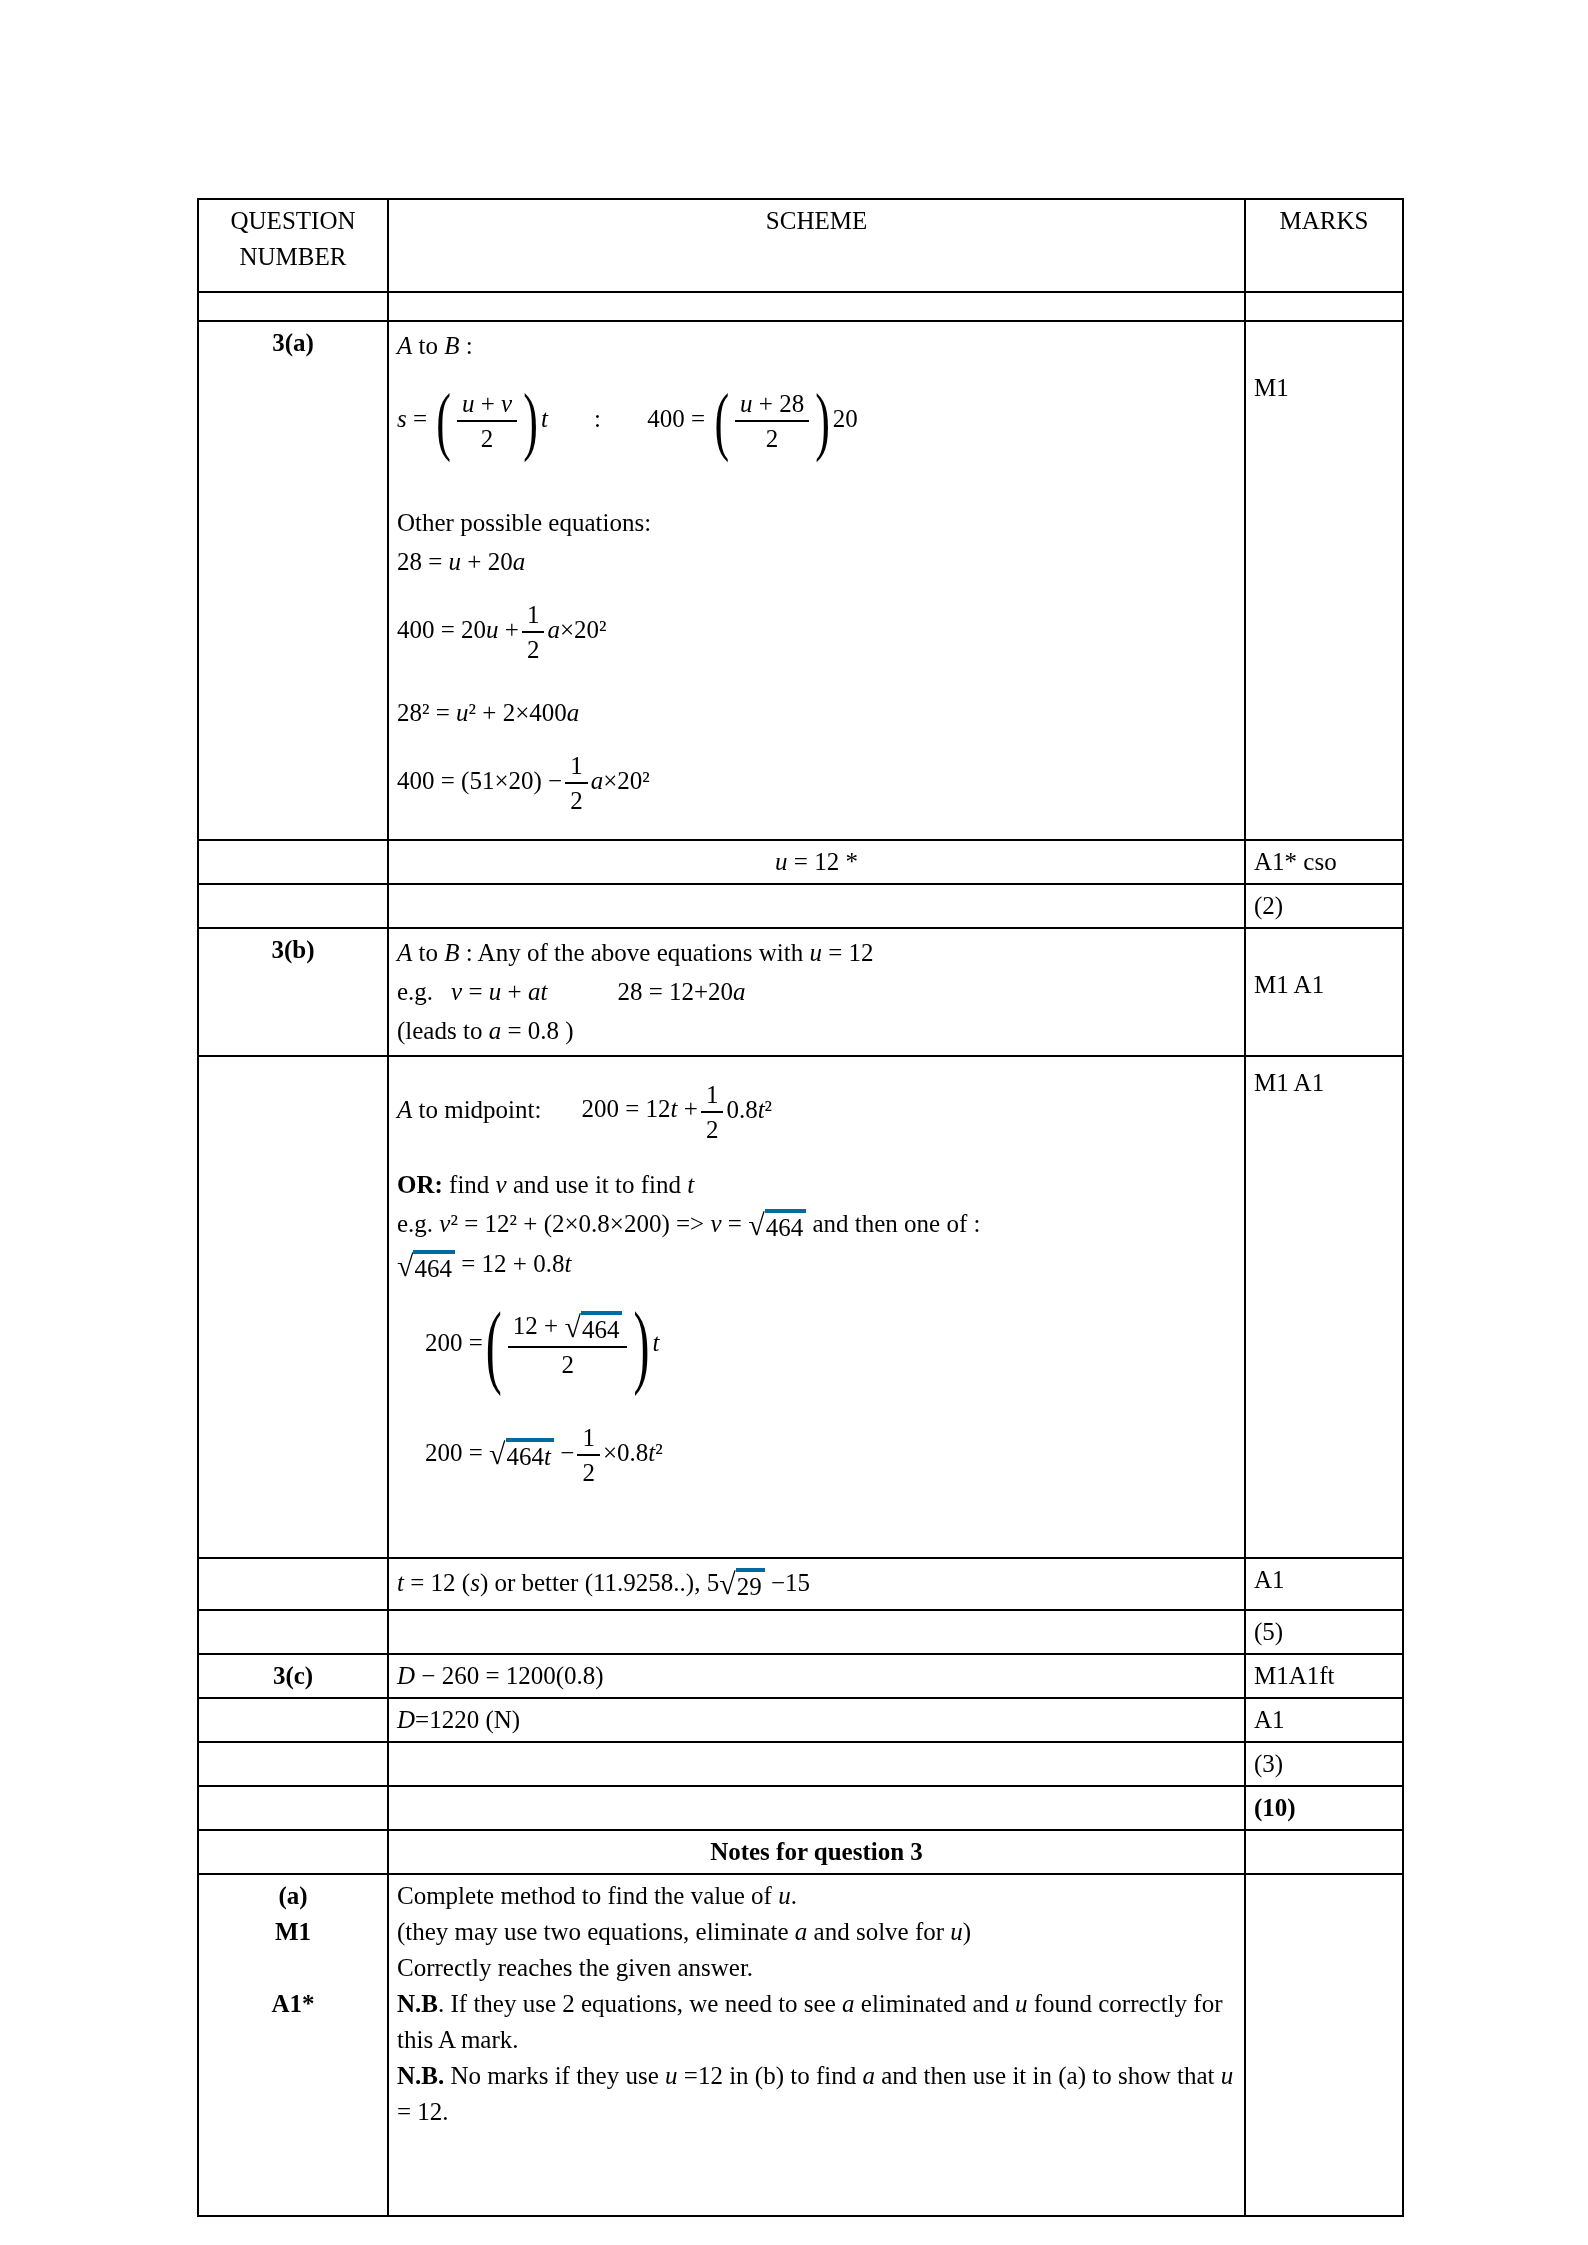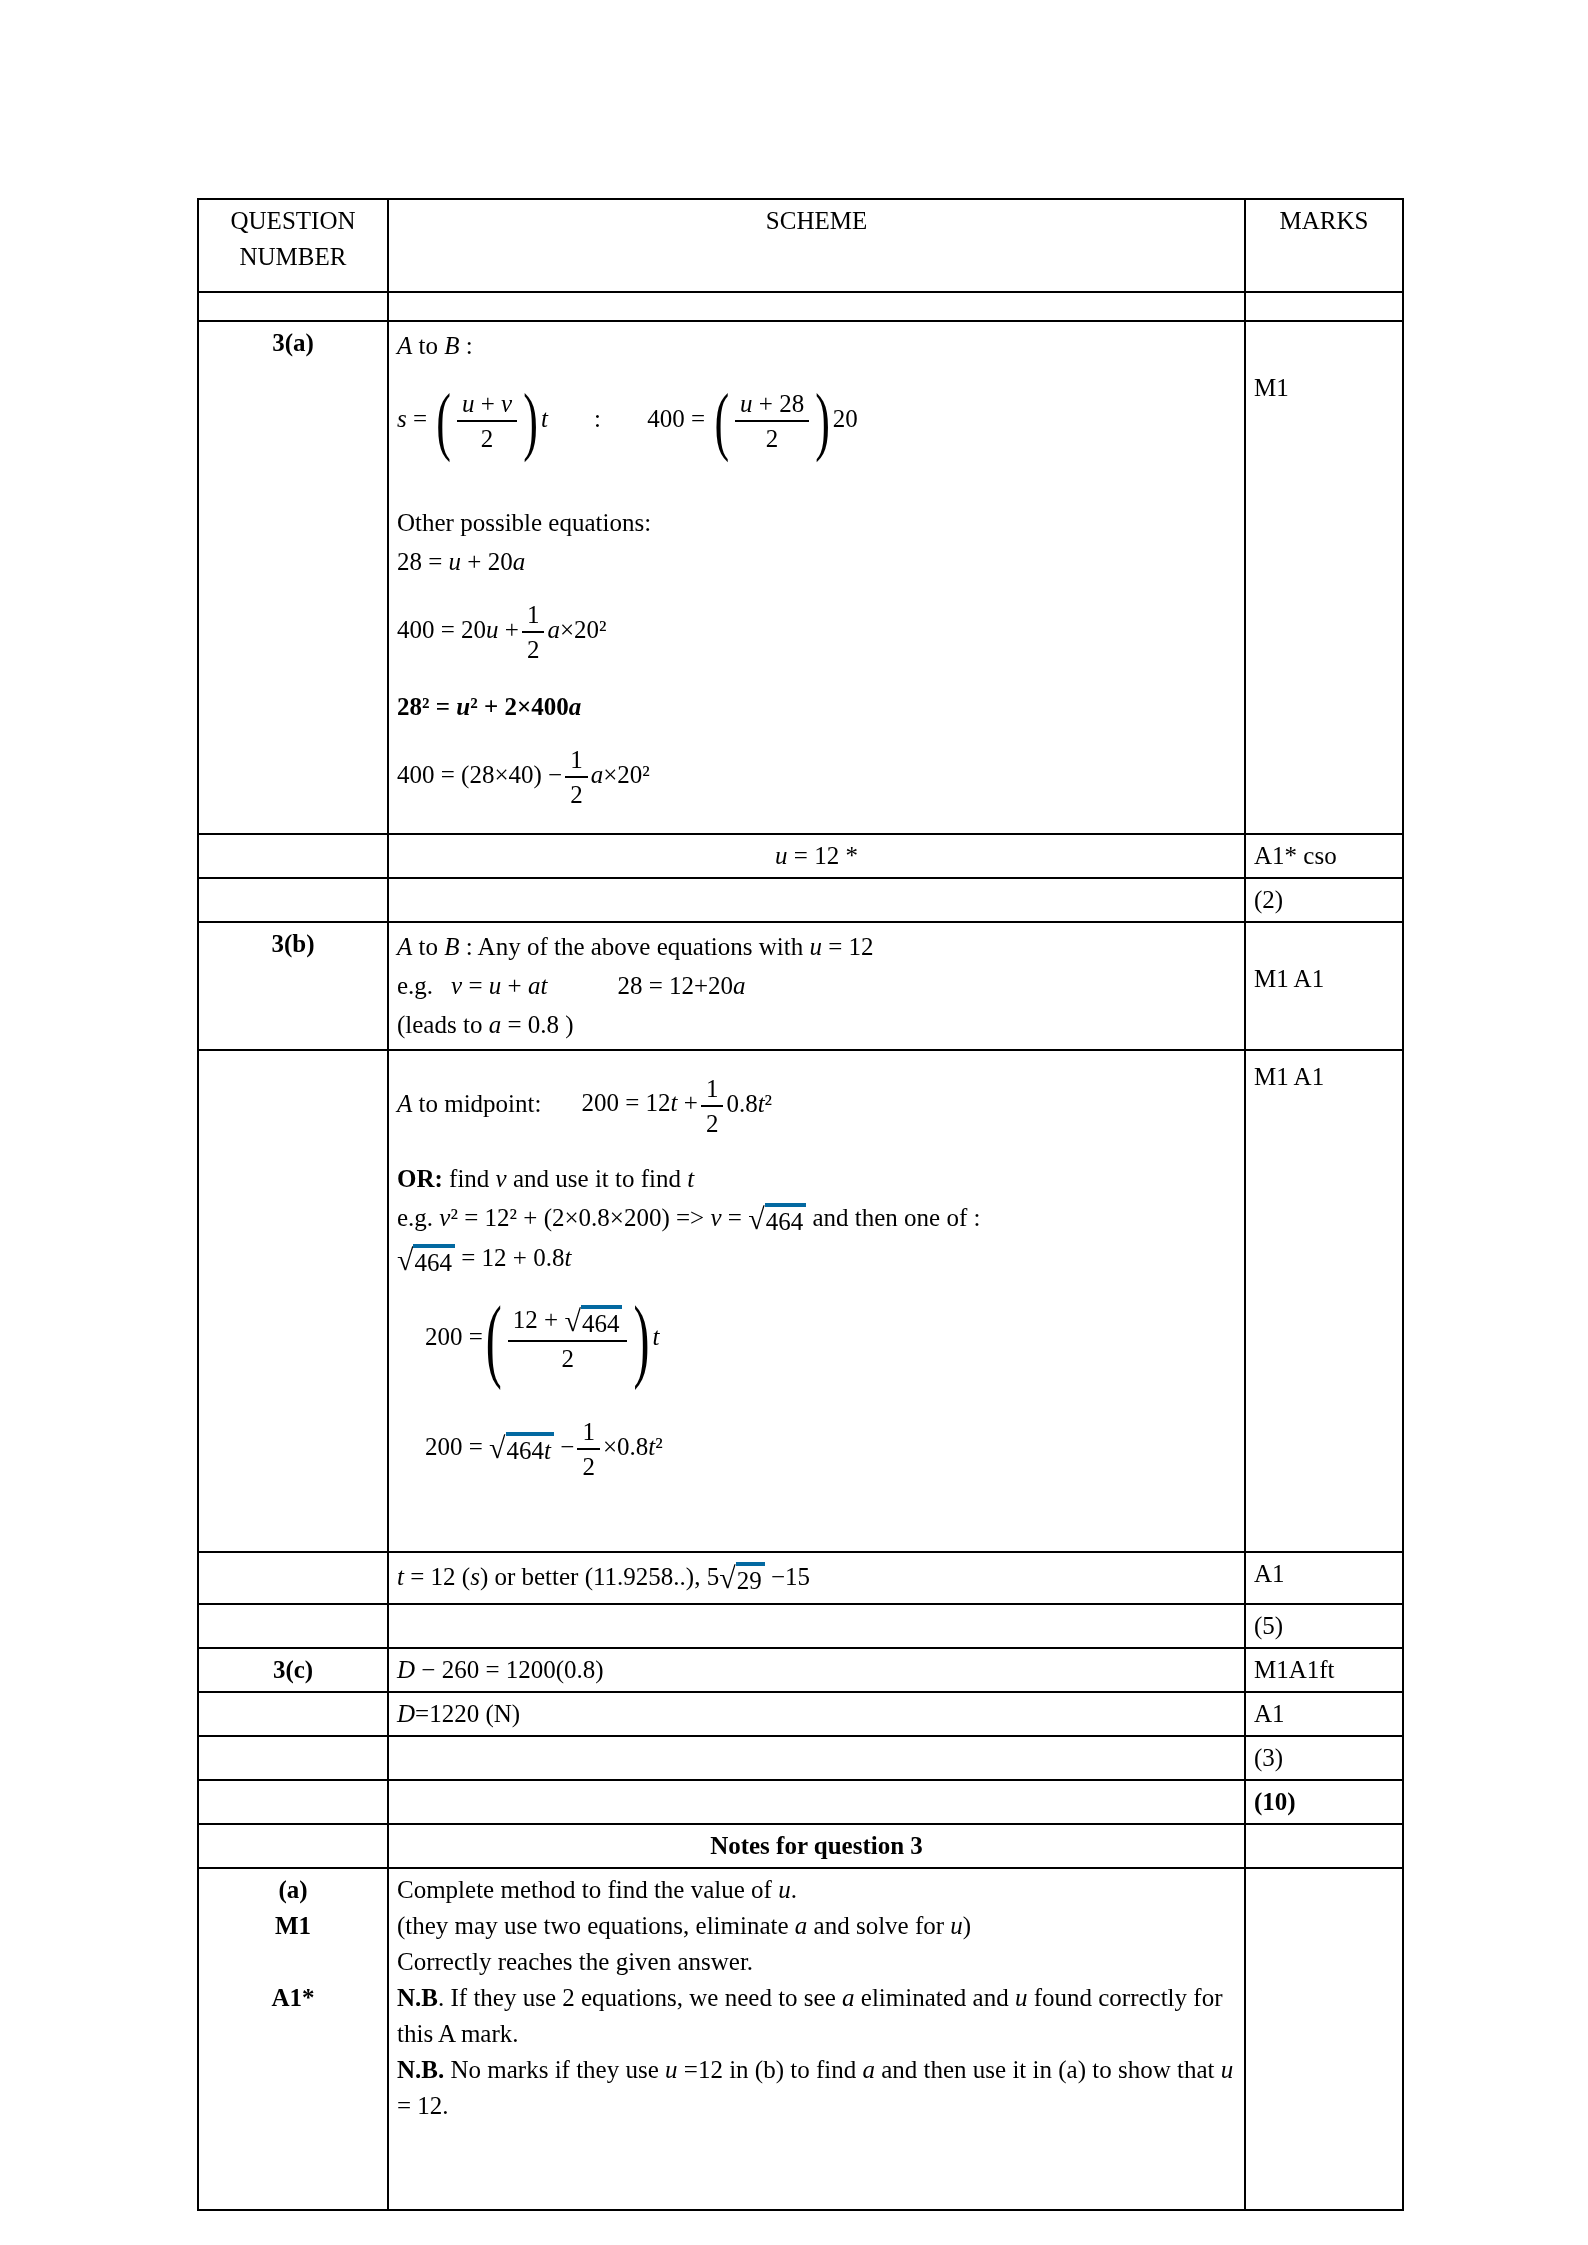--- a/index.html
+++ b/index.html
@@ -74,22 +74,22 @@
       <div class="line" style="margin-top:8px;">
         <span><i>s</i> =</span>
         <span class="bigp">(</span><span class="frac"><span class="num"><i>u</i> + <i>v</i></span><span class="den">2</span></span><span class="bigp">)</span><span class="it">t</span>
         <span class="gapM">:</span>
         <span class="gapM">400 =</span>
         <span class="bigp">(</span><span class="frac"><span class="num"><i>u</i> + 28</span><span class="den">2</span></span><span class="bigp">)</span><span>20</span>
       </div>
       <div class="line mt">Other possible equations:</div>
       <div class="line">28 = <i>u</i> + 20<i>a</i></div>
       <div class="line"><span>400 = 20<i>u</i> +</span><span class="frac"><span class="num">1</span><span class="den">2</span></span><span><i>a</i>×20²</span></div>
-      <div class="line" style="margin-top:8px;font-weight:bold;">28² = <i>u</i>² + 2×400<i>a</i></div>
-      <div class="line"><span>400 = (28×40) −</span><span class="frac"><span class="num">1</span><span class="den">2</span></span><span><i>a</i>×20²</span></div>
+      <div class="line" style="margin-top:14px;">28² = <i>u</i>² + 2×400<i>a</i></div>
+      <div class="line"><span>400 = (51×20) −</span><span class="frac"><span class="num">1</span><span class="den">2</span></span><span><i>a</i>×20²</span></div>
     </td>
     <td class="mcol" style="padding-top:48px">M1</td>
   </tr>
 
   <tr style="height:43px">
     <td class="qcol"></td>
     <td class="scol center" style="vertical-align:middle"><i>u</i> = 12 *</td>
     <td class="mcol" style="vertical-align:middle">A1* cso</td>
   </tr>
 

